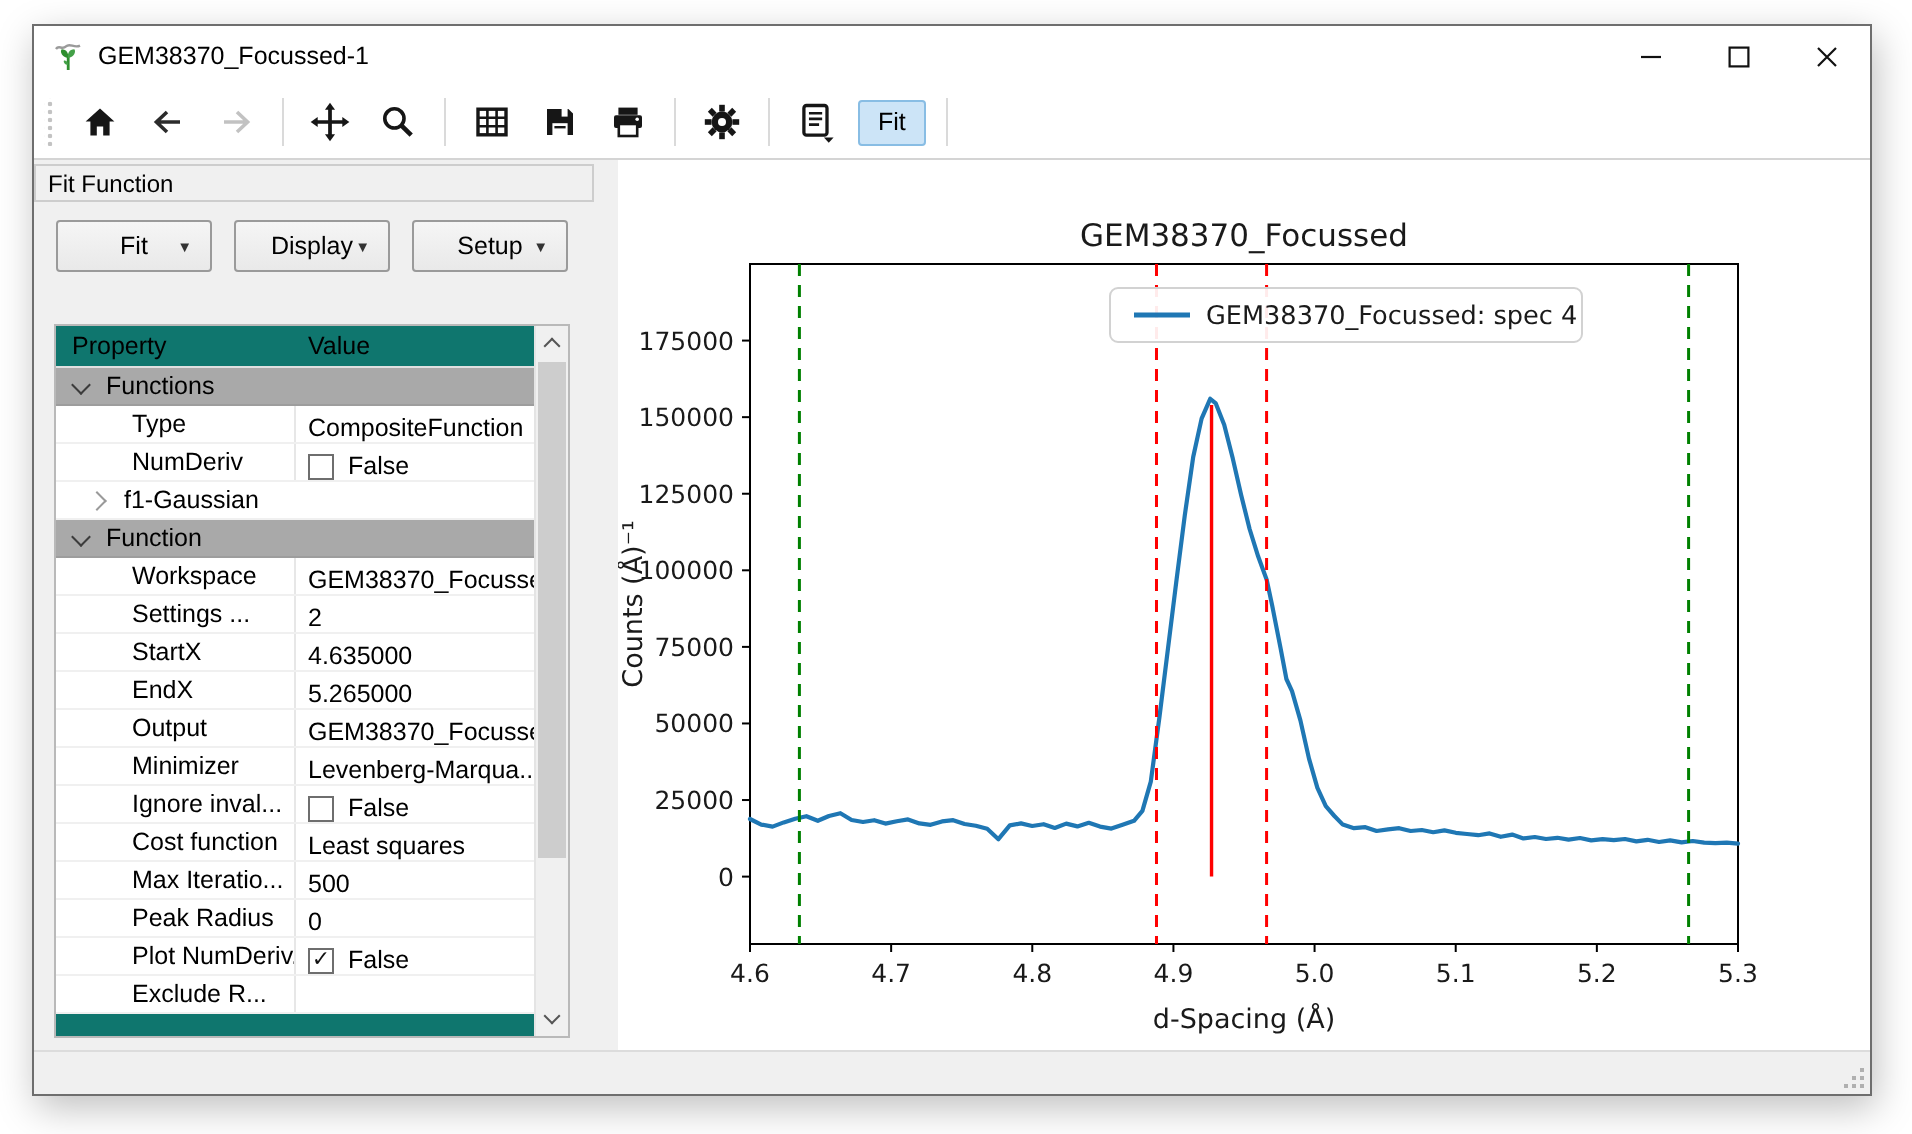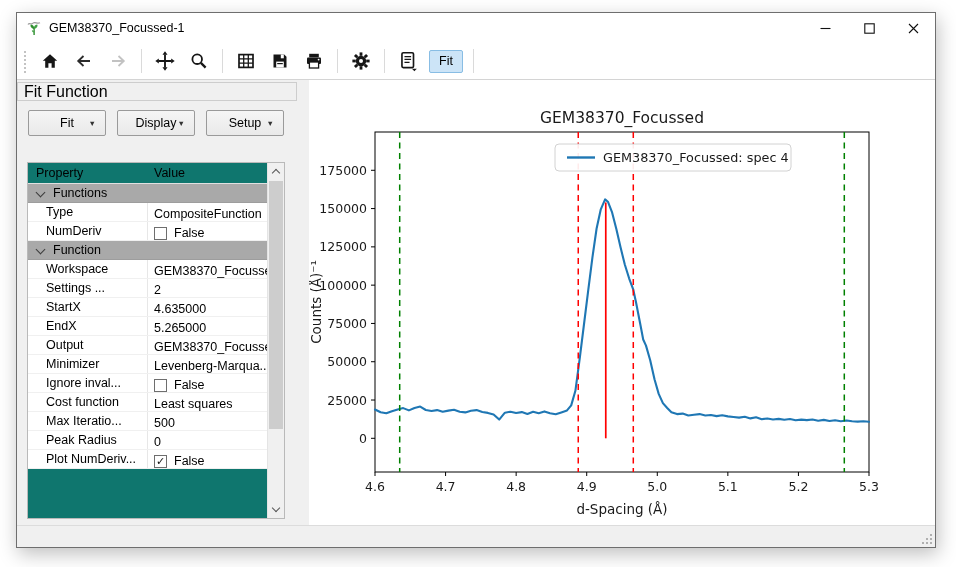--- a/index.html
+++ b/index.html
@@ -12,32 +12,32 @@
   .win-btn{width:44px;height:100%;display:flex;align-items:center;justify-content:center;cursor:default}
   
   .toolbar{height:36px;background:#fff;border-bottom:1px solid #d4d4d4;display:flex;align-items:center;padding-left:5px;flex:0 0 auto}
   .tb-grip{width:5px;height:24px;margin:0 6px 0 0;background-image:radial-gradient(circle,#c3c3c3 1px,transparent 1.3px);background-size:4px 4px;background-position:1px 1px}
   .tb-btn{width:30px;height:28px;display:flex;align-items:center;justify-content:center;border-radius:3px;margin:0 2px}
   .tb-sep{width:1px;height:24px;background:#dadada;margin:0 6px}
   .fit-btn{padding:3px 9px 4px 9px;font-size:12.5px;background:#cce4f7;border:1px solid #88bde4;border-radius:2px;margin:0 4px;color:#000}
   
   .body{flex:1;display:flex;position:relative;background:#f0f0f0;min-height:0}
   .dock{width:280px;position:relative;flex:0 0 auto}
-  .dock-title{position:absolute;top:2px;left:0;right:0;height:19px;background:#f0f0f0;border:1px solid #cdcdcd;font-size:16px;line-height:18px;padding-left:6px;box-sizing:border-box;color:#000}
+  .dock-title{position:absolute;top:2px;left:0;right:0;height:19px;background:#f0f0f0;border:1px solid #cdcdcd;font-size:12px;line-height:18px;padding-left:6px;box-sizing:border-box;color:#000}
   .dock-buttons{position:absolute;top:30px;left:11px;right:13px;display:flex;gap:11px}
   .dock-btn{flex:1;height:24px;background:linear-gradient(#f5f5f5,#e9e9e9);border:1px solid #9a9a9a;border-radius:2px;font-size:12.5px;display:flex;align-items:center;justify-content:center;position:relative;color:#000}
   .dock-btn .arr{position:absolute;right:9px;font-size:7.5px;color:#333;top:8px}
   
   .prop-table{position:absolute;top:82px;left:10px;right:12px;height:357px;background:#0f766e;border:1px solid #b9b9b9;font-size:12.5px;box-sizing:border-box;overflow:hidden}
   .pt-header{display:flex;height:20px;align-items:center;border-bottom:1px solid #e0e0e0;margin-right:17px;color:#000}
   .pt-header .h1{width:119px;padding-left:8px;box-sizing:border-box}
   .pt-header .h2{padding-left:7px}
   .pt-rows{position:absolute;top:21px;left:0;right:17px;bottom:0;overflow:hidden}
   .pt-row{height:19px;display:flex;align-items:center;border-bottom:1px solid #f0f0f0;box-sizing:border-box;background:#fff}
-  .pt-row .c1{width:119px;height:100%;display:flex;align-items:center;box-sizing:border-box;padding-left:18px;overflow:hidden;white-space:nowrap}
+  .pt-row .c1{width:119px;height:100%;display:flex;align-items:center;box-sizing:border-box;padding-left:38px;overflow:hidden;white-space:nowrap}
   .pt-row .c2{flex:1;height:100%;display:flex;align-items:flex-end;border-left:1px solid #e7e7e7;padding-left:6px;box-sizing:border-box;overflow:hidden;white-space:nowrap}
   .pt-row.group{background:#a9a9a9;border-bottom:1px solid #9d9d9d}
   .pt-row.group .glabel{margin-left:0}
   .chv{display:inline-block;width:6px;height:6px;border:solid #3c3c3c;border-width:0 1.5px 1.5px 0;flex:0 0 auto}
   .chv.down{transform:rotate(45deg);margin:0 9px 2px 9px}
   .chv.right{transform:rotate(-45deg);border-color:#9a9a9a;margin:0 10px 0 17px}
   .cbx{width:13px;height:13px;border:1px solid #6e6e6e;background:#fff;display:inline-flex;align-items:center;justify-content:center;margin-right:7px;font-size:11px;line-height:1;box-sizing:border-box;flex:0 0 auto;color:#111}
   
   .pt-scroll{position:absolute;top:0;right:0;bottom:0;width:17px;background:#f0f0f0;border-left:1px solid #e4e4e4;box-sizing:border-box}
   .sb-arrow{height:17px;display:flex;align-items:center;justify-content:center}
@@ -207,20 +207,24 @@
                 <span>CompositeFunction</span>
               </div>
             </div>
             <div class="pt-row item">
               <div class="c1">NumDeriv</div>
               <div class="c2">
                 <span class="cbx"></span>
                 <span>False</span>
               </div>
             </div>
+            <div class="pt-row branch">
+              <span class="chv right"></span>
+              <span>f1-Gaussian</span>
+            </div>
             <div class="pt-row group">
               <span class="chv down"></span>
               <span class="glabel">Function</span>
             </div>
             <div class="pt-row item">
               <div class="c1">Workspace</div>
               <div class="c2">
                 <span>GEM38370_Focussed</span>
               </div>
             </div>
@@ -277,20 +281,26 @@
               <div class="c1">Peak Radius</div>
               <div class="c2">
                 <span>0</span>
               </div>
             </div>
             <div class="pt-row item">
               <div class="c1">Plot NumDeriv...</div>
               <div class="c2">
                 <span class="cbx">✓</span>
                 <span>False</span>
+              </div>
+            </div>
+            <div class="pt-row item">
+              <div class="c1">Exclude R...</div>
+              <div class="c2">
+                <span></span>
               </div>
             </div>
           </div>
         <div class="pt-scroll">
           <div class="sb-arrow">
               <span class="sb-chv up"></span>
             </div>
           <div class="sb-thumb"></div>
           <div class="sb-arrow down">
               <span class="sb-chv dn"></span>

